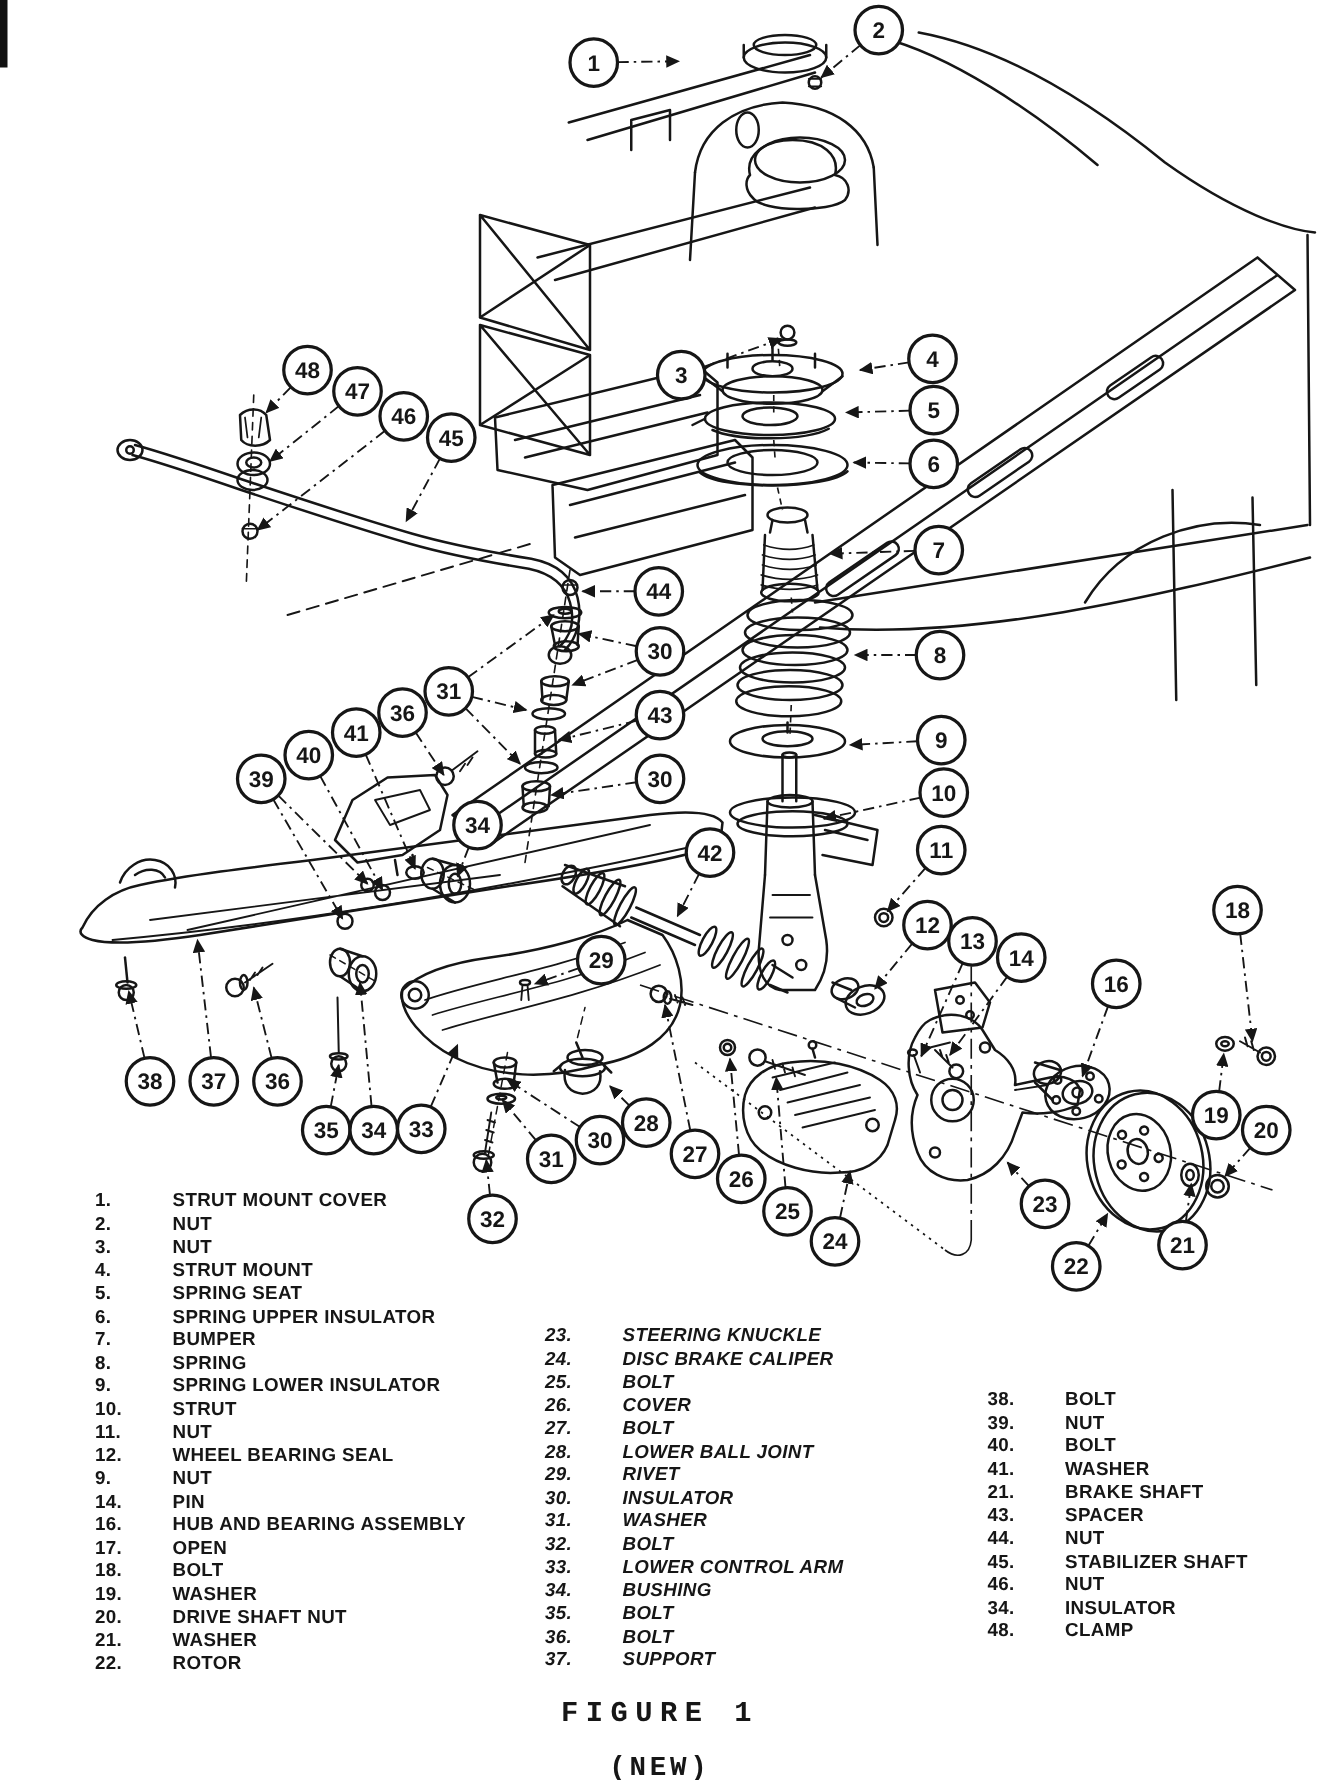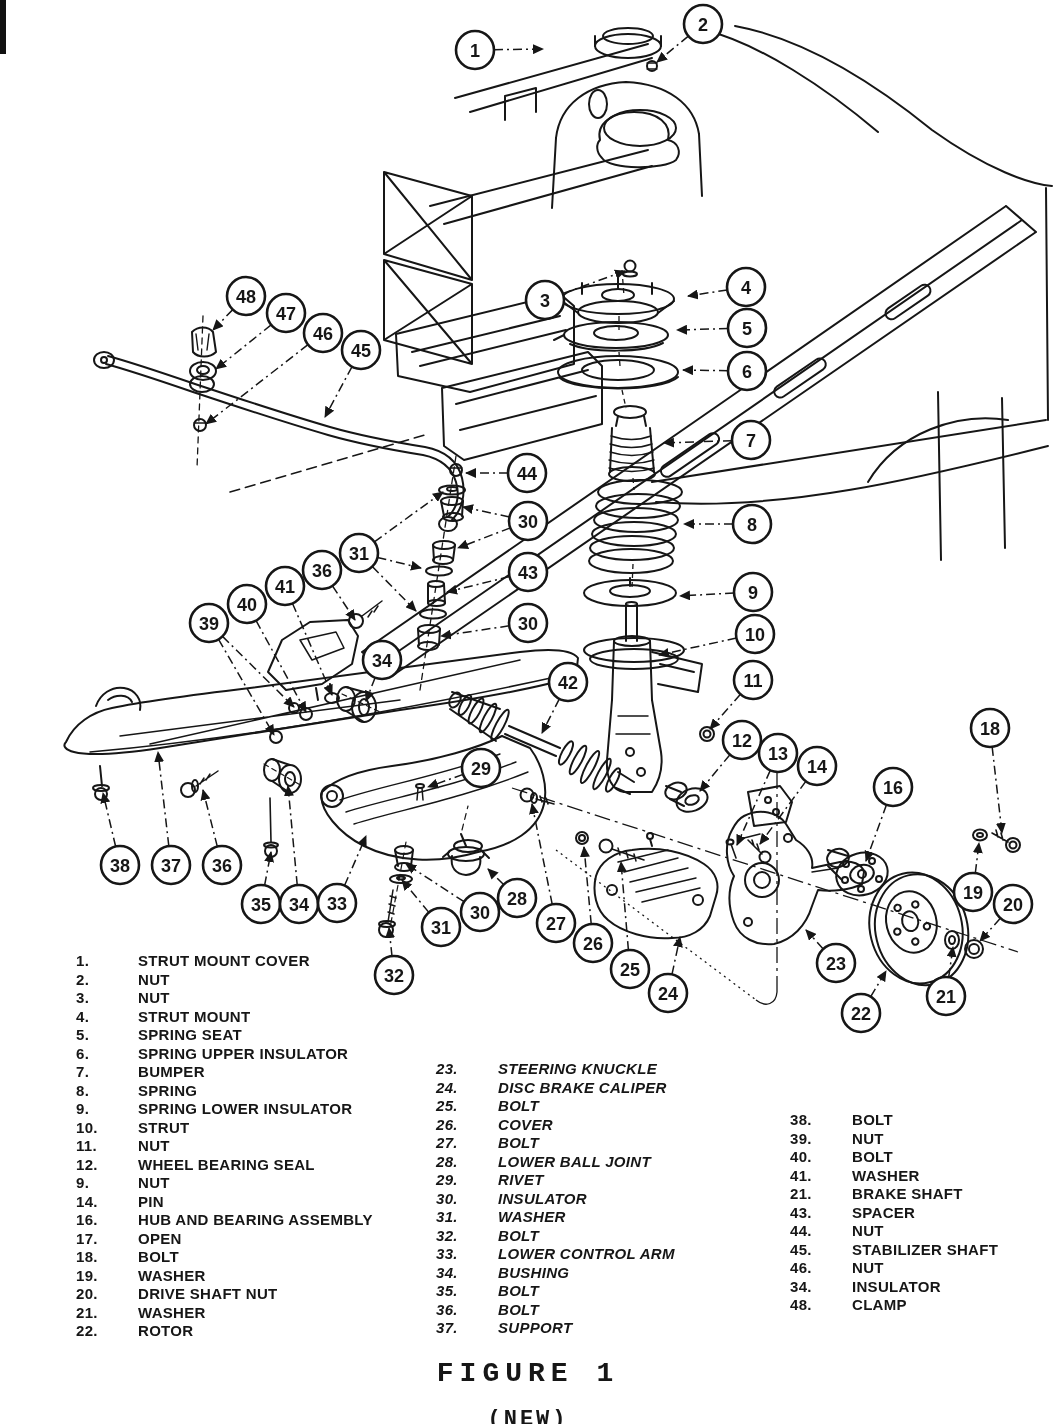--- a/index.html
+++ b/index.html
@@ -5,21 +5,21 @@
   html,body{margin:0;padding:0;background:#e8e8e8;}
   #page{position:relative;width:1056px;height:1424px;background:#ffffff;overflow:hidden;
         font-family:"Liberation Sans", sans-serif;color:#161616;}
   #art{position:absolute;left:0;top:0;pointer-events:none;}
   .parts-col{position:absolute;}
   .parts-row{display:grid;grid-template-columns:62px auto;height:18.5px;line-height:18.5px;
              font-size:15px;font-weight:bold;letter-spacing:.3px;white-space:nowrap;}
   .parts-num{text-align:left;}
   #caption{position:absolute;left:0;top:1358px;width:100%;text-align:center;
            font-family:"Liberation Mono","DejaVu Sans Mono",monospace;}
-  #caption .cap1{font-size:28px;font-weight:bold;letter-spacing:6px;}
+  #caption .cap1{font-size:23px;font-weight:bold;letter-spacing:6px;}
   #caption .cap2{font-size:22px;font-weight:bold;letter-spacing:3px;margin-top:18px;}
   .scanmark{position:absolute;left:0;top:0;width:6px;height:54px;background:#111;}
 </style>
 </head>
 <body>
 
 <div id="page">
   <div class="scanmark"></div>
 
   <svg id="art" width="1056" height="1424" viewBox="0 0 1056 1424">

